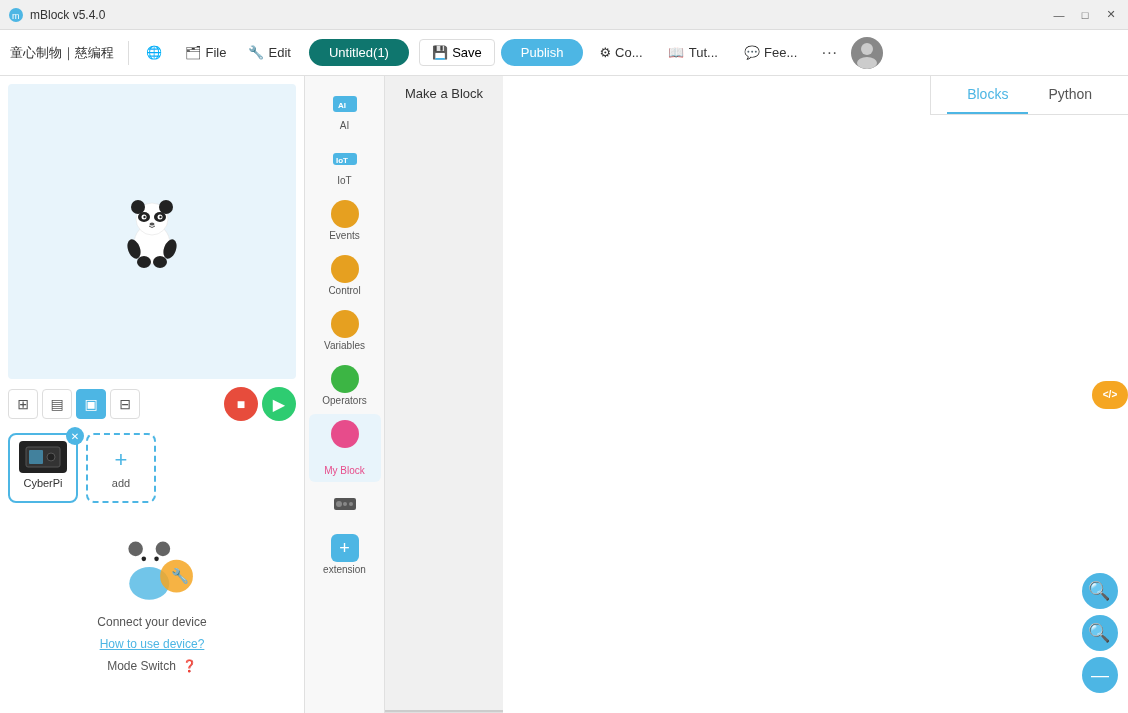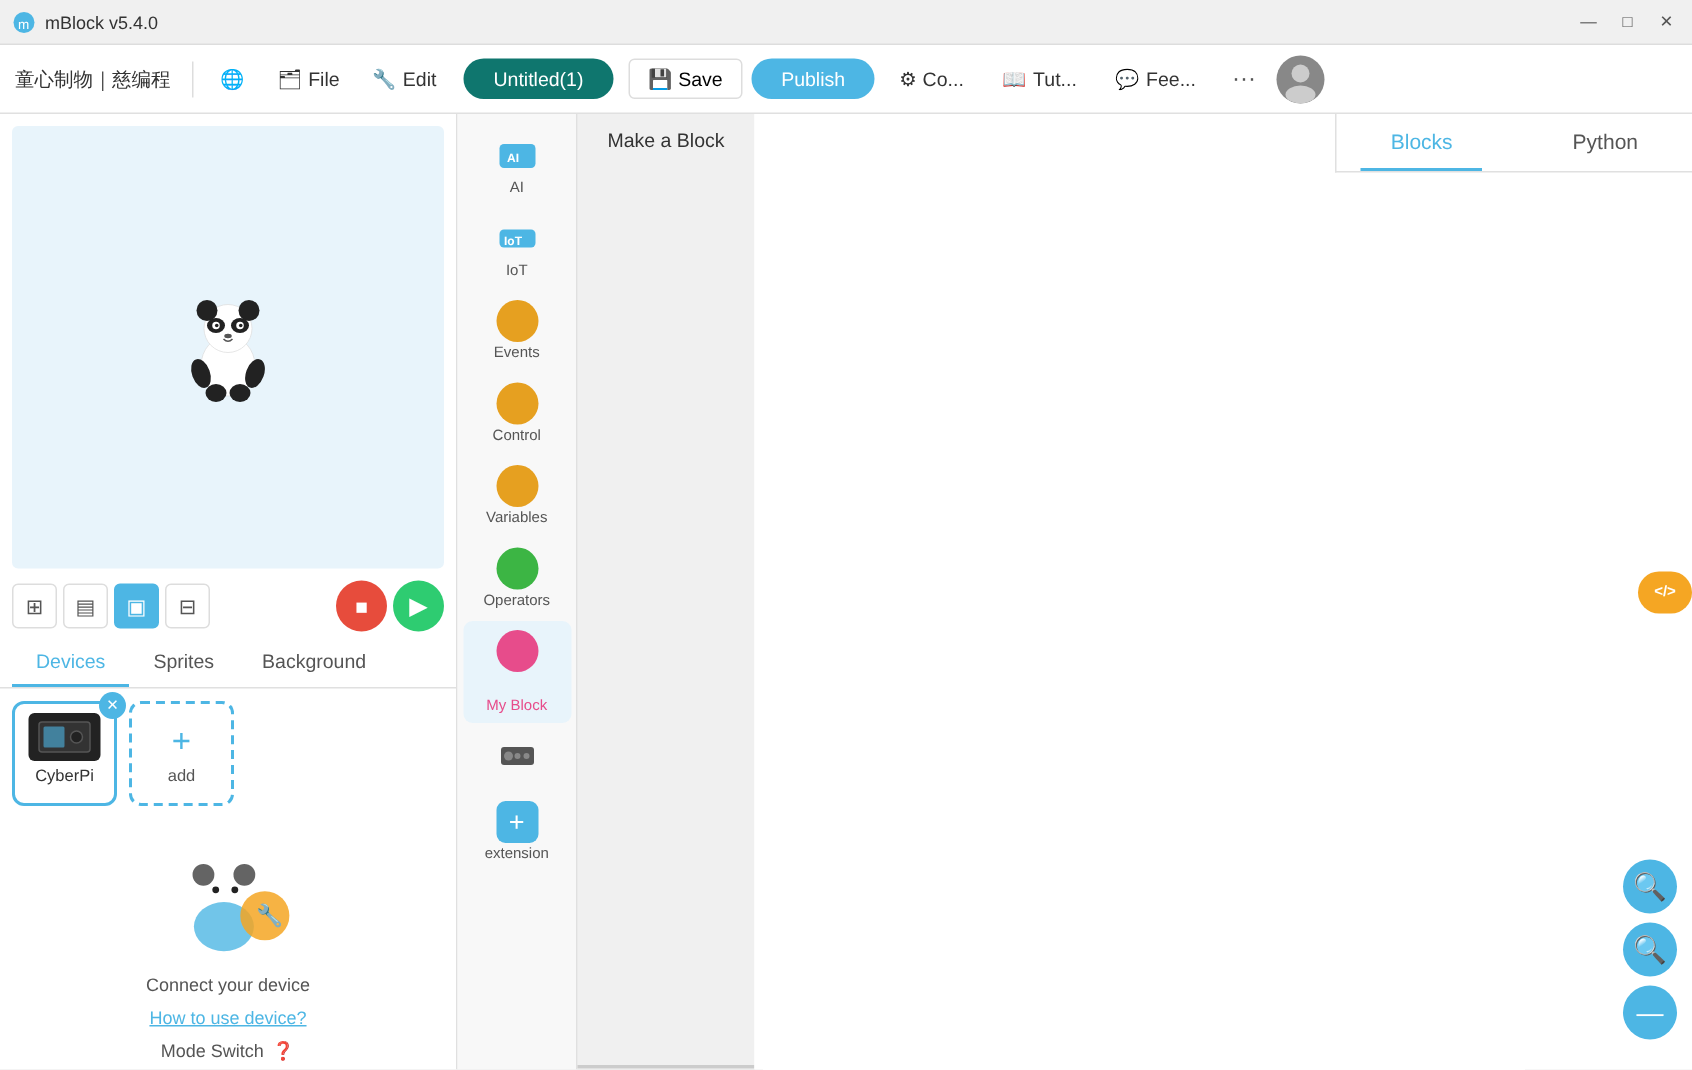--- a/index.html
+++ b/index.html
@@ -260,21 +260,20 @@
     
     #code-area {
       flex: 1;
       background: white;
       display: flex; flex-direction: column;
     }
     #code-tabs {
       display: flex;
       border-bottom: 1px solid #e0e0e0;
       padding: 0 16px;
-      gap: 40px;
     }
     .code-tab {
       padding: 10px 20px;
       font-size: 14px; color: #555; cursor: pointer;
       border-bottom: 2px solid transparent;
     }
     .code-tab.active { color: #4db6e4; border-bottom: 2px solid #4db6e4; font-weight: 500; }
     #code-canvas {
       flex: 1;
       background: white;
@@ -414,25 +413,20 @@
       </button>
       <div style="flex:1"></div>
       <button class="stop-btn">
         <span>■</span>
       </button>
       <button class="go-btn">
         <span>▶</span>
       </button>
     </div>
 
-    <div id="tabs">
-      <div class="tab active">Devices</div>
-      <div class="tab">Sprites</div>
-      <div class="tab">Background</div>
-    </div>
 
     <div id="device-panel">
       <div style="display:flex; gap:8px; flex-wrap:wrap;">
 
         <div class="device-card">
           <div class="remove-btn">✕</div>
           <div class="device-icon-box">
             <svg width="36" height="22" viewBox="0 0 36 22">
                 <rect x="1" y="1" width="34" height="20" rx="2" fill="#333" stroke="#555"></rect>
                 <rect x="4" y="4" width="14" height="14" rx="1" fill="#4db6e4" opacity="0.6"></rect>

